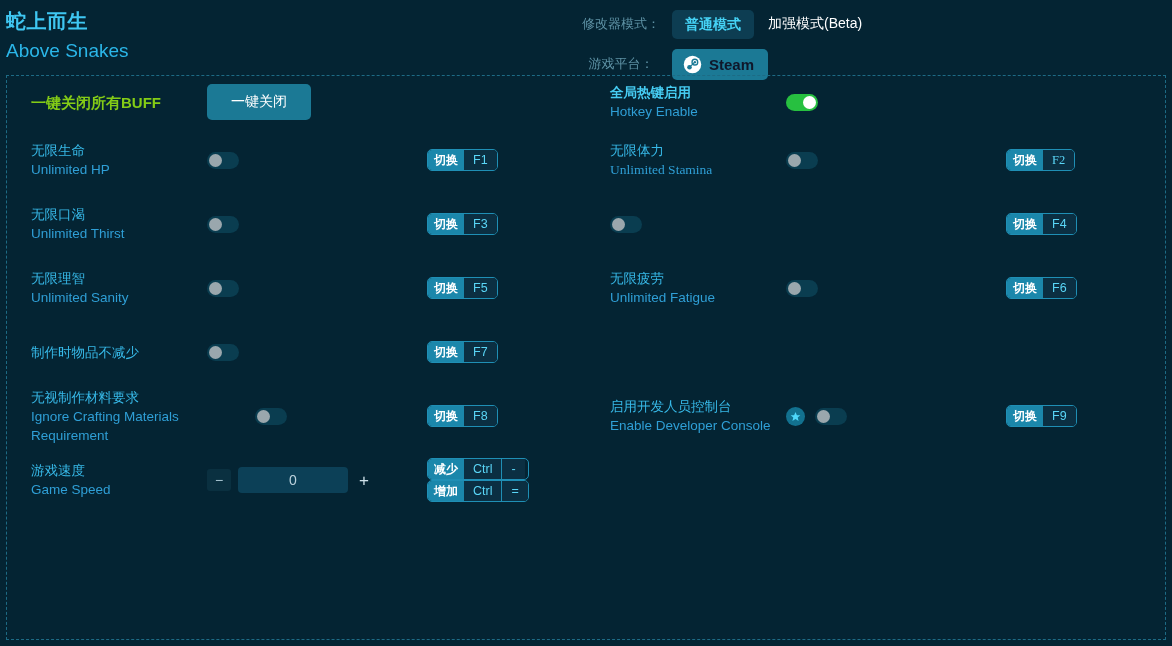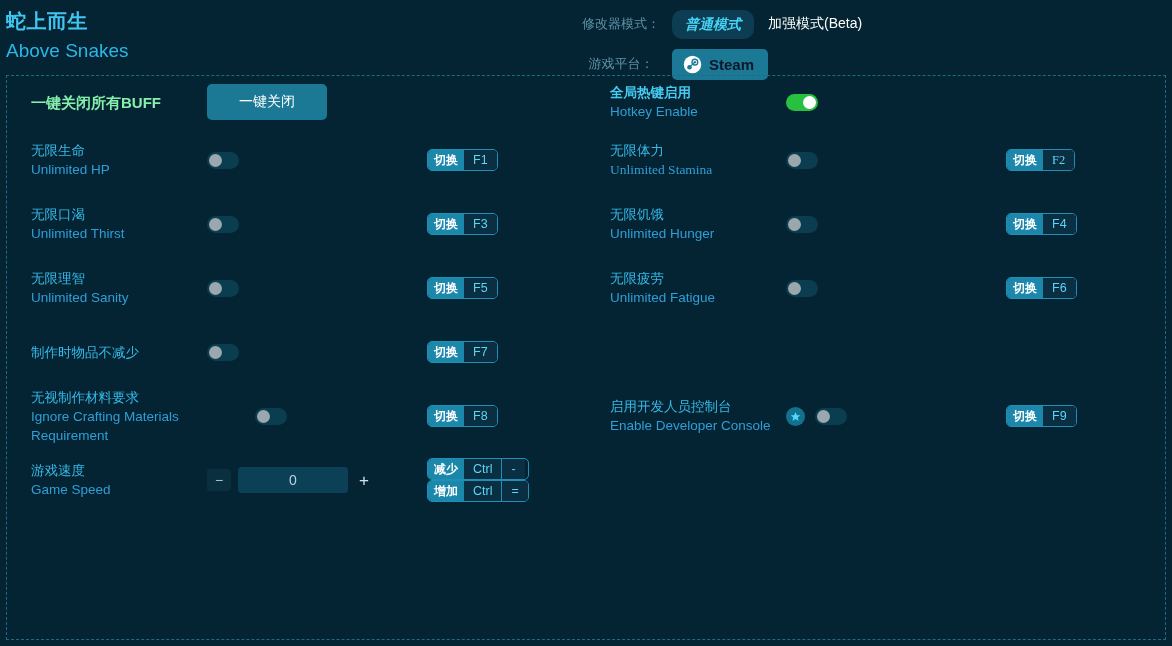--- a/index.html
+++ b/index.html
@@ -24,23 +24,22 @@
   }
 
   .hdr-rows { position: absolute; left: 580px; top: 8px; }
   .hdr-row { display: flex; align-items: center; height: 32px; margin-bottom: 8px; }
   .hdr-label {
     color: #5f93a6; font-size: 13px; width: 82px; text-align: center;
     margin-right: 10px; white-space: nowrap;
   }
   .mode-btn {
     background: #0d3d52; color: #45d2f5; font-size: 14px; font-weight: bold;
-    padding: 6px 13px; border-radius: 10px; border: none; cursor: pointer;
+    padding: 6px 13px; border-radius: 5px; border: none; cursor: pointer;
     line-height: 17px;
-    font-style: italic;
   }
   .mode-alt {
     color: #ffffff; font-size: 14px; margin-left: 14px; cursor: pointer;
     white-space: nowrap;
   }
   .steam-btn {
     display: flex; align-items: center; gap: 7px;
     background: #1b7995; color: #0f172a; font-size: 15px; font-weight: bold;
     padding: 6px 14px 6px 11px; border-radius: 5px; border: none; cursor: pointer;
   }
@@ -103,21 +102,21 @@
     background: #0b2f42; color: #5ad6f7; font-size: 12.5px;
     padding: 0 9px; display: flex; align-items: center; min-width: 22px;
     justify-content: center; border-left: 1px solid #1f8fb5;
   }
   .hk-wrap { position: absolute; left: 420px; top: 50%; transform: translateY(-50%); }
   .hk-wrap.stack { display: flex; flex-direction: column; }
 
   
   .closeall-btn {
     background: #1b7995; color: #ffffff; font-size: 14px;
-    padding: 9px 32px; border: none; border-radius: 5px; cursor: pointer;
+    padding: 9px 24px; border: none; border-radius: 5px; cursor: pointer;
   }
 
   
   .stepper { display: flex; align-items: center; gap: 7px; }
   .step-minus {
     width: 24px; height: 22px; background: #0a3040; color: #a9c6d2;
     border: none; border-radius: 3px; font-size: 14px; cursor: pointer;
     display: flex; align-items: center; justify-content: center; line-height: 1;
   }
   .step-val {
@@ -170,21 +169,21 @@
     </div>
   </div>
 
   <div class="panel">
     <div class="cols">
 
       <div class="col">
 
         <div class="row" style="height:52px;">
           <div class="labels">
-            <div class="lab-cn bold" style="font-size:15px;color:#86efac;">一键关闭所有BUFF</div>
+            <div class="lab-cn bold" style="font-size:15px;color:#84cc16;">一键关闭所有BUFF</div>
           </div>
           <div class="ctrl">
             <button class="closeall-btn">一键关闭</button>
           </div>
         </div>
 
         <div class="row" style="height:64px;">
           <div class="labels">
             <div class="lab-cn">无限生命</div>
             <div class="lab-en">Unlimited HP</div>
@@ -327,24 +326,20 @@
           </div>
           <div class="hk-wrap">
             <div class="hk">
               <span class="seg-a">切换</span>
               <span class="seg-b">F2</span>
             </div>
           </div>
         </div>
 
         <div class="row" style="height:64px;">
-          <div class="labels">
-            <div class="lab-cn">无限饥饿</div>
-            <div class="lab-en">Unlimited Hunger</div>
-          </div>
           <div class="ctrl">
             <div class="toggle">
                 <span class="knob"></span>
               </div>
           </div>
           <div class="hk-wrap">
             <div class="hk">
               <span class="seg-a">切换</span>
               <span class="seg-b">F4</span>
             </div>

